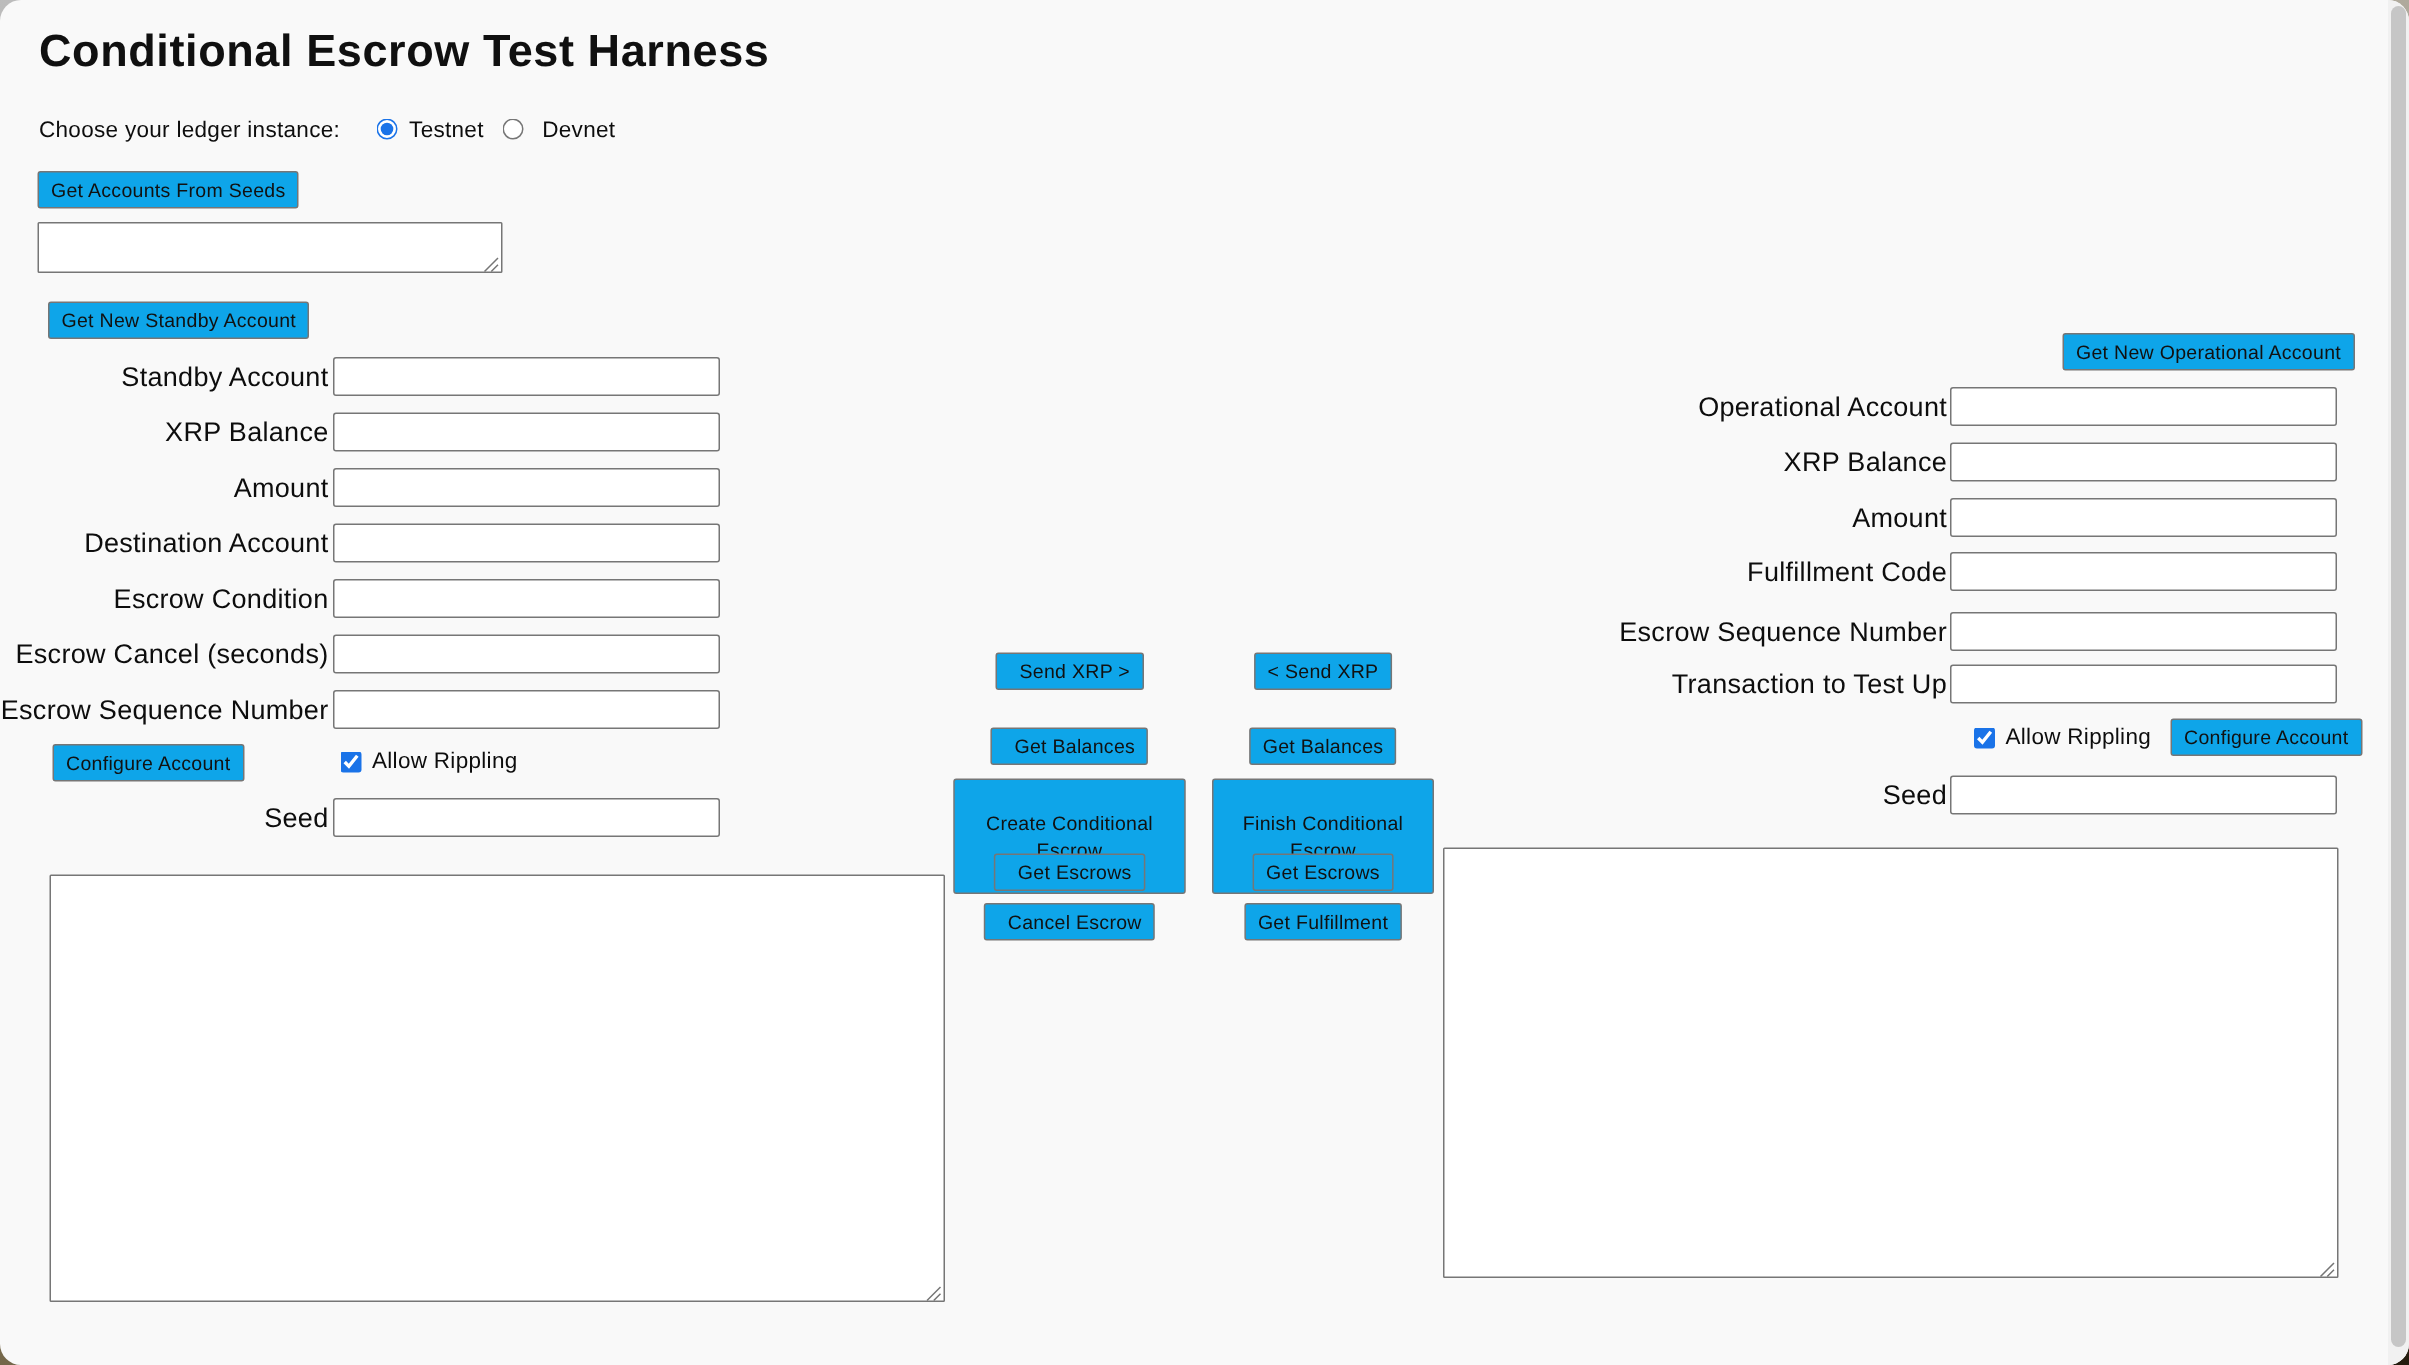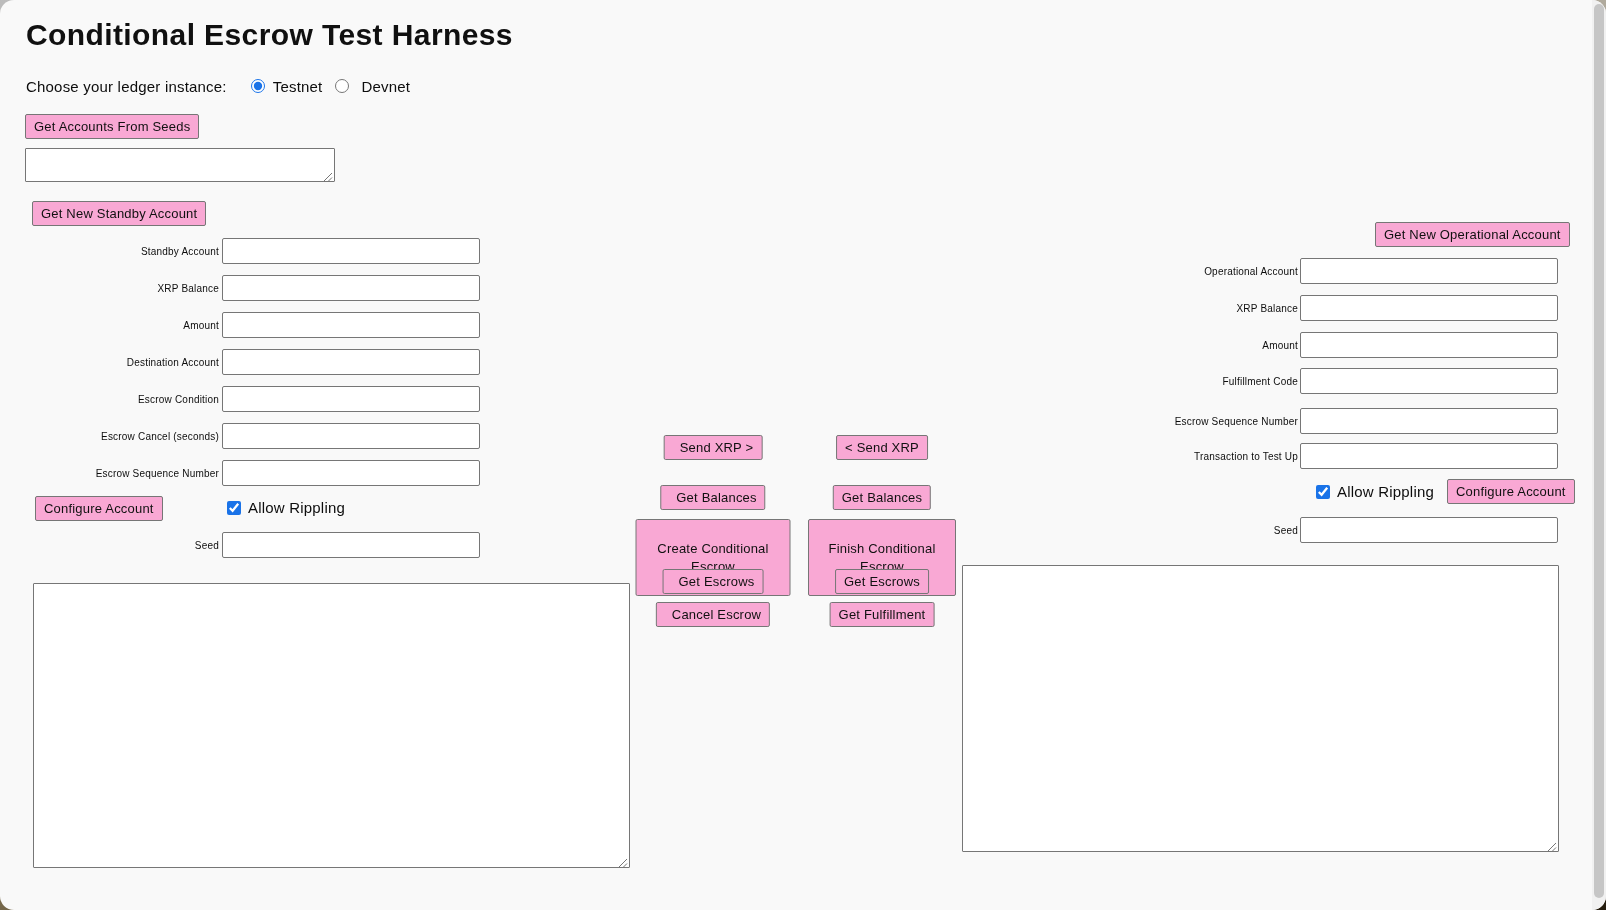--- a/index.html
+++ b/index.html
@@ -24,30 +24,30 @@
   }
   .ledger-row {
     position: absolute; left: 26px; top: 76px; height: 20px;
     display: flex; align-items: center; font-size: 15px;
   }
   .radio-group { display: flex; align-items: center; gap: 8px; margin-left: 24px; }
   .radio-group.second { margin-left: 13px; gap: 12px; }
   input[type=radio], input[type=checkbox] { width: 14px; height: 14px; accent-color: #1a73e8; margin: 0; }
   button {
     font-family: inherit; letter-spacing: 0.2px; font-size: 13px; color: #111;
-    background: #f9a8d4; border: 1px solid #767676; border-radius: 2px;
+    background: #0ea5e9; border: 1px solid #767676; border-radius: 2px;
     padding: 4px 8px;
   }
   .txt {
     border: 1px solid #767676; border-radius: 2px; background: #fff;
     font-family: inherit; font-size: 14px; padding: 2px 6px;
   }
   input.txt { height: 26px; width: 258px; }
   .frow { position: absolute; display: flex; align-items: center; }
-  .frow .lbl { font-size: 10px; text-align: right; white-space: nowrap; }
+  .frow .lbl { font-size: 18px; text-align: right; white-space: nowrap; }
   .frow.left  { left: 0; }
   .frow.left .lbl  { width: 219px; margin-right: 3px; }
   .frow.right { left: 1040px; }
   .frow.right .lbl { width: 258px; margin-right: 2px; }
   .ta-wrap { position: absolute; }
   .ta-wrap textarea {
     width: 100%; height: 100%; resize: none; display: block;
     border: 1px solid #767676; border-radius: 1px; background: #fff;
     font-family: inherit; font-size: 14px; padding: 4px 6px;
   }

